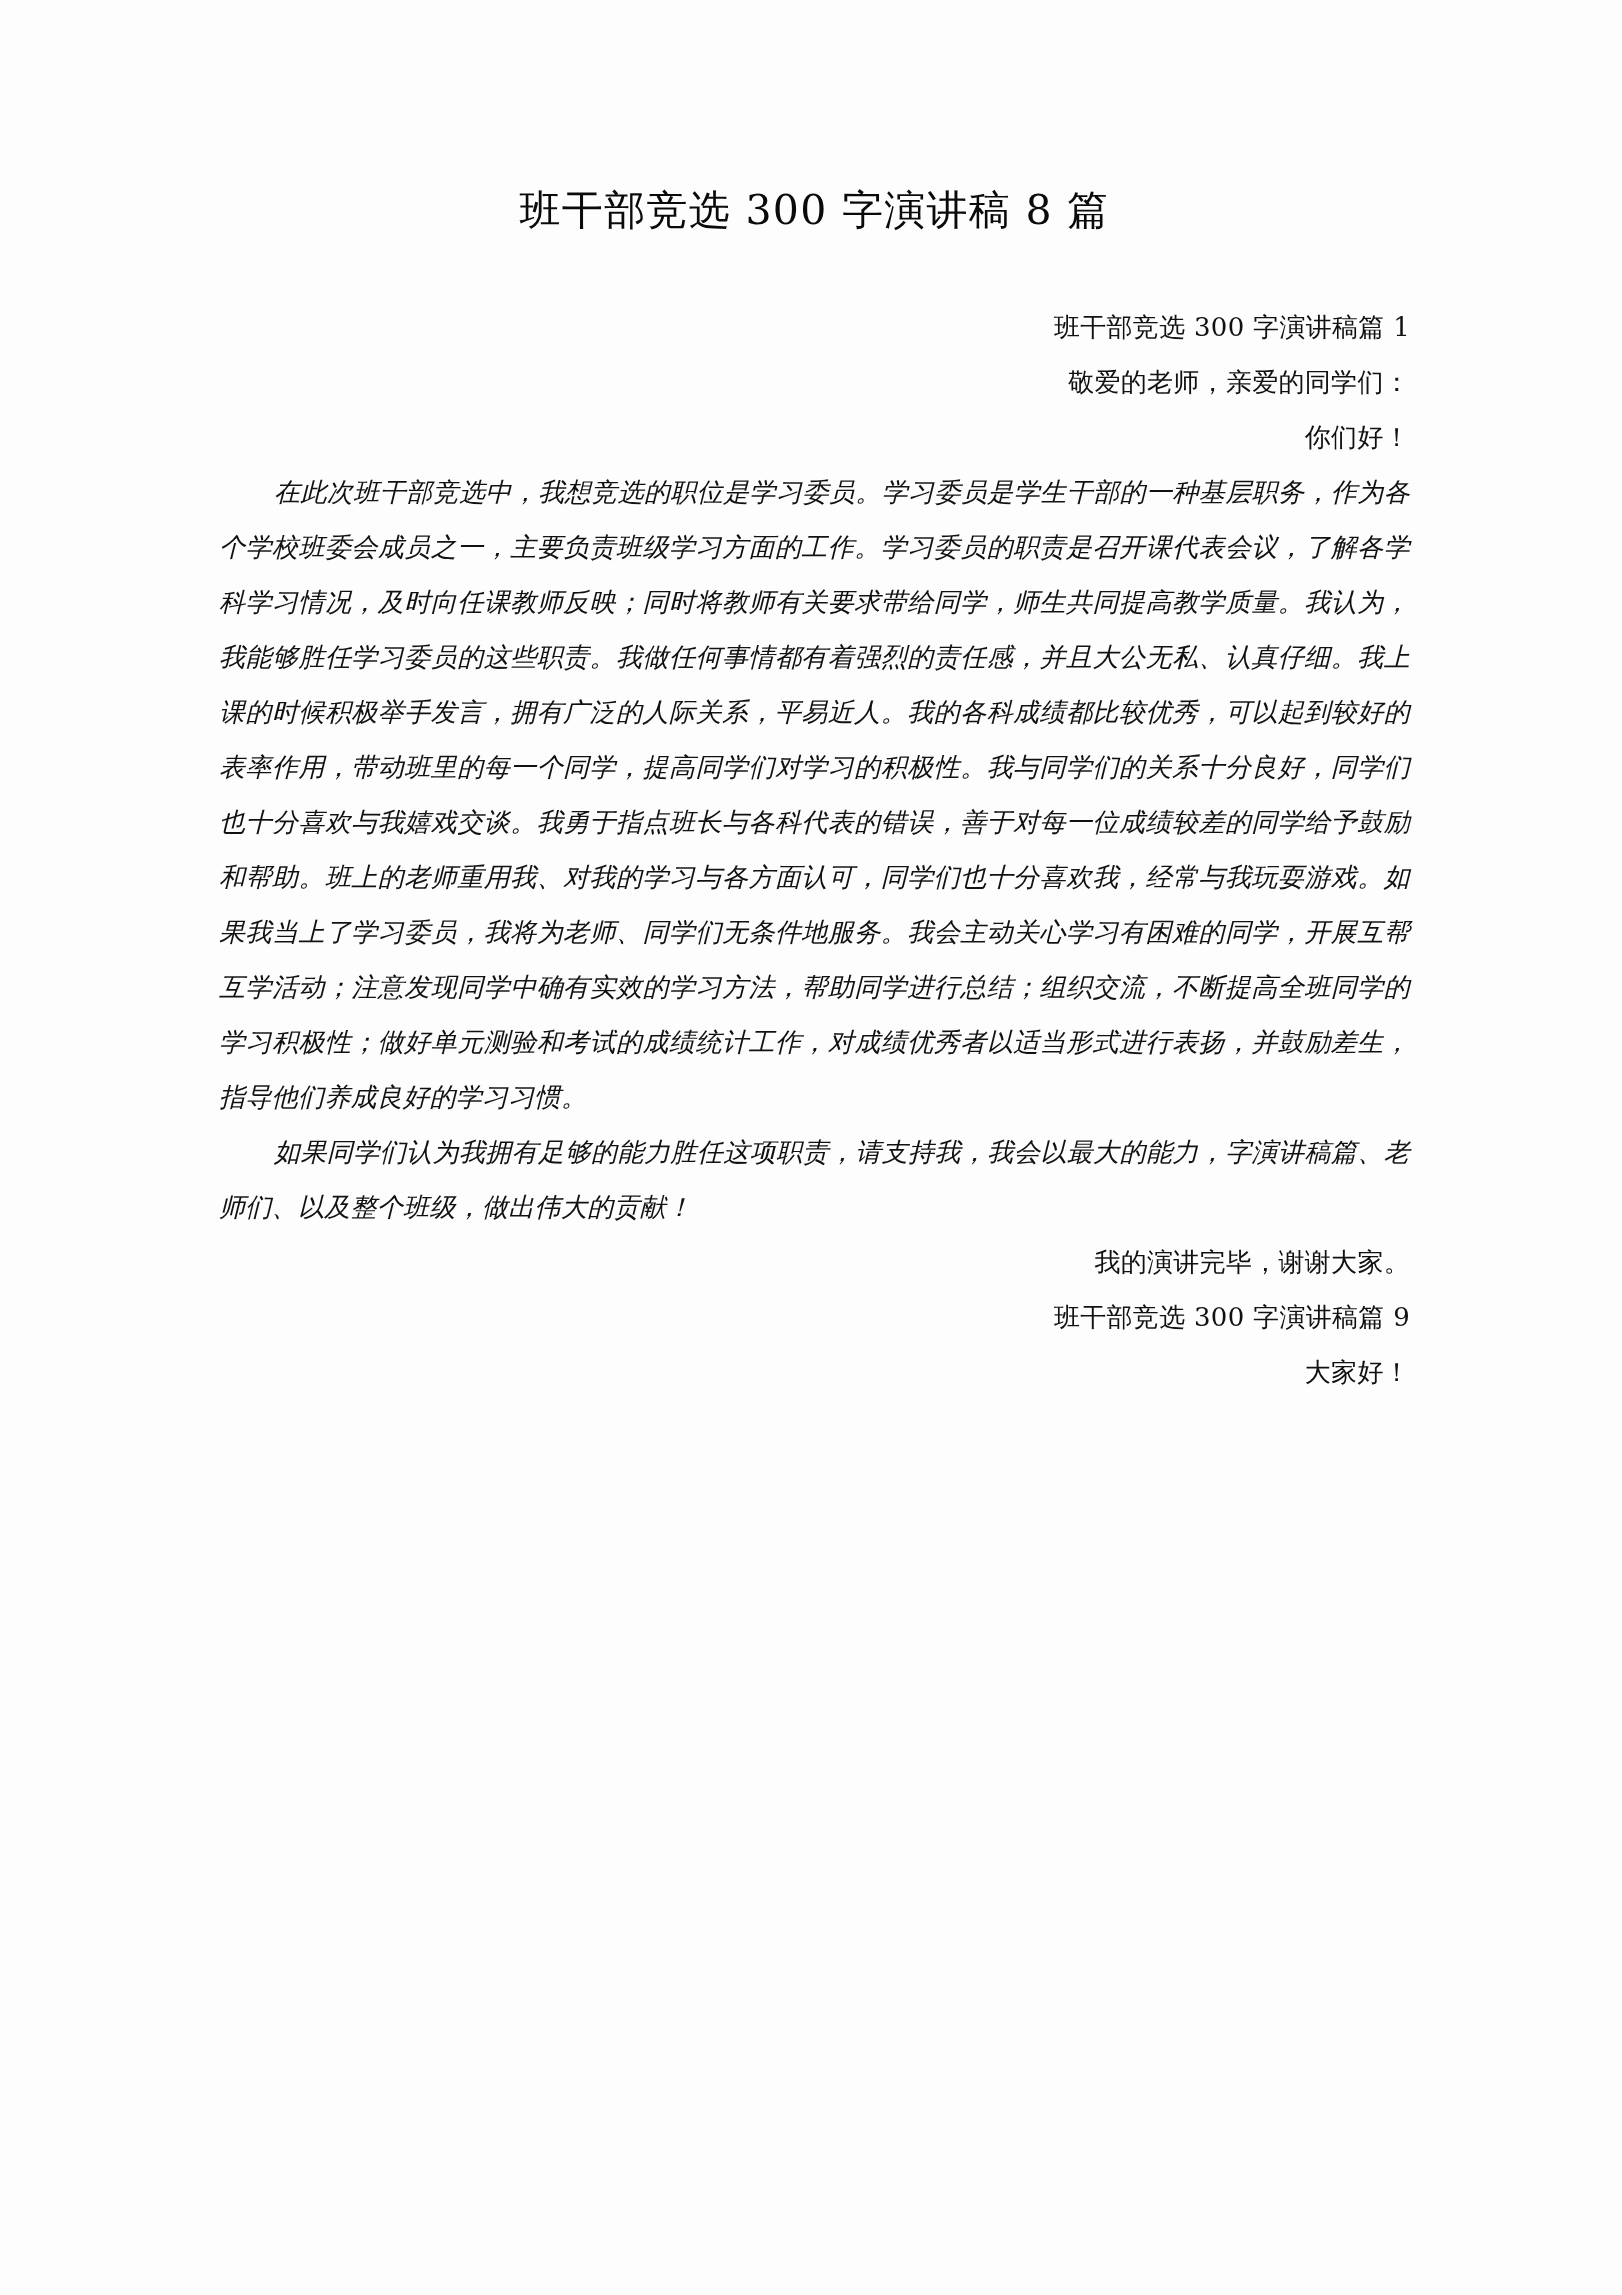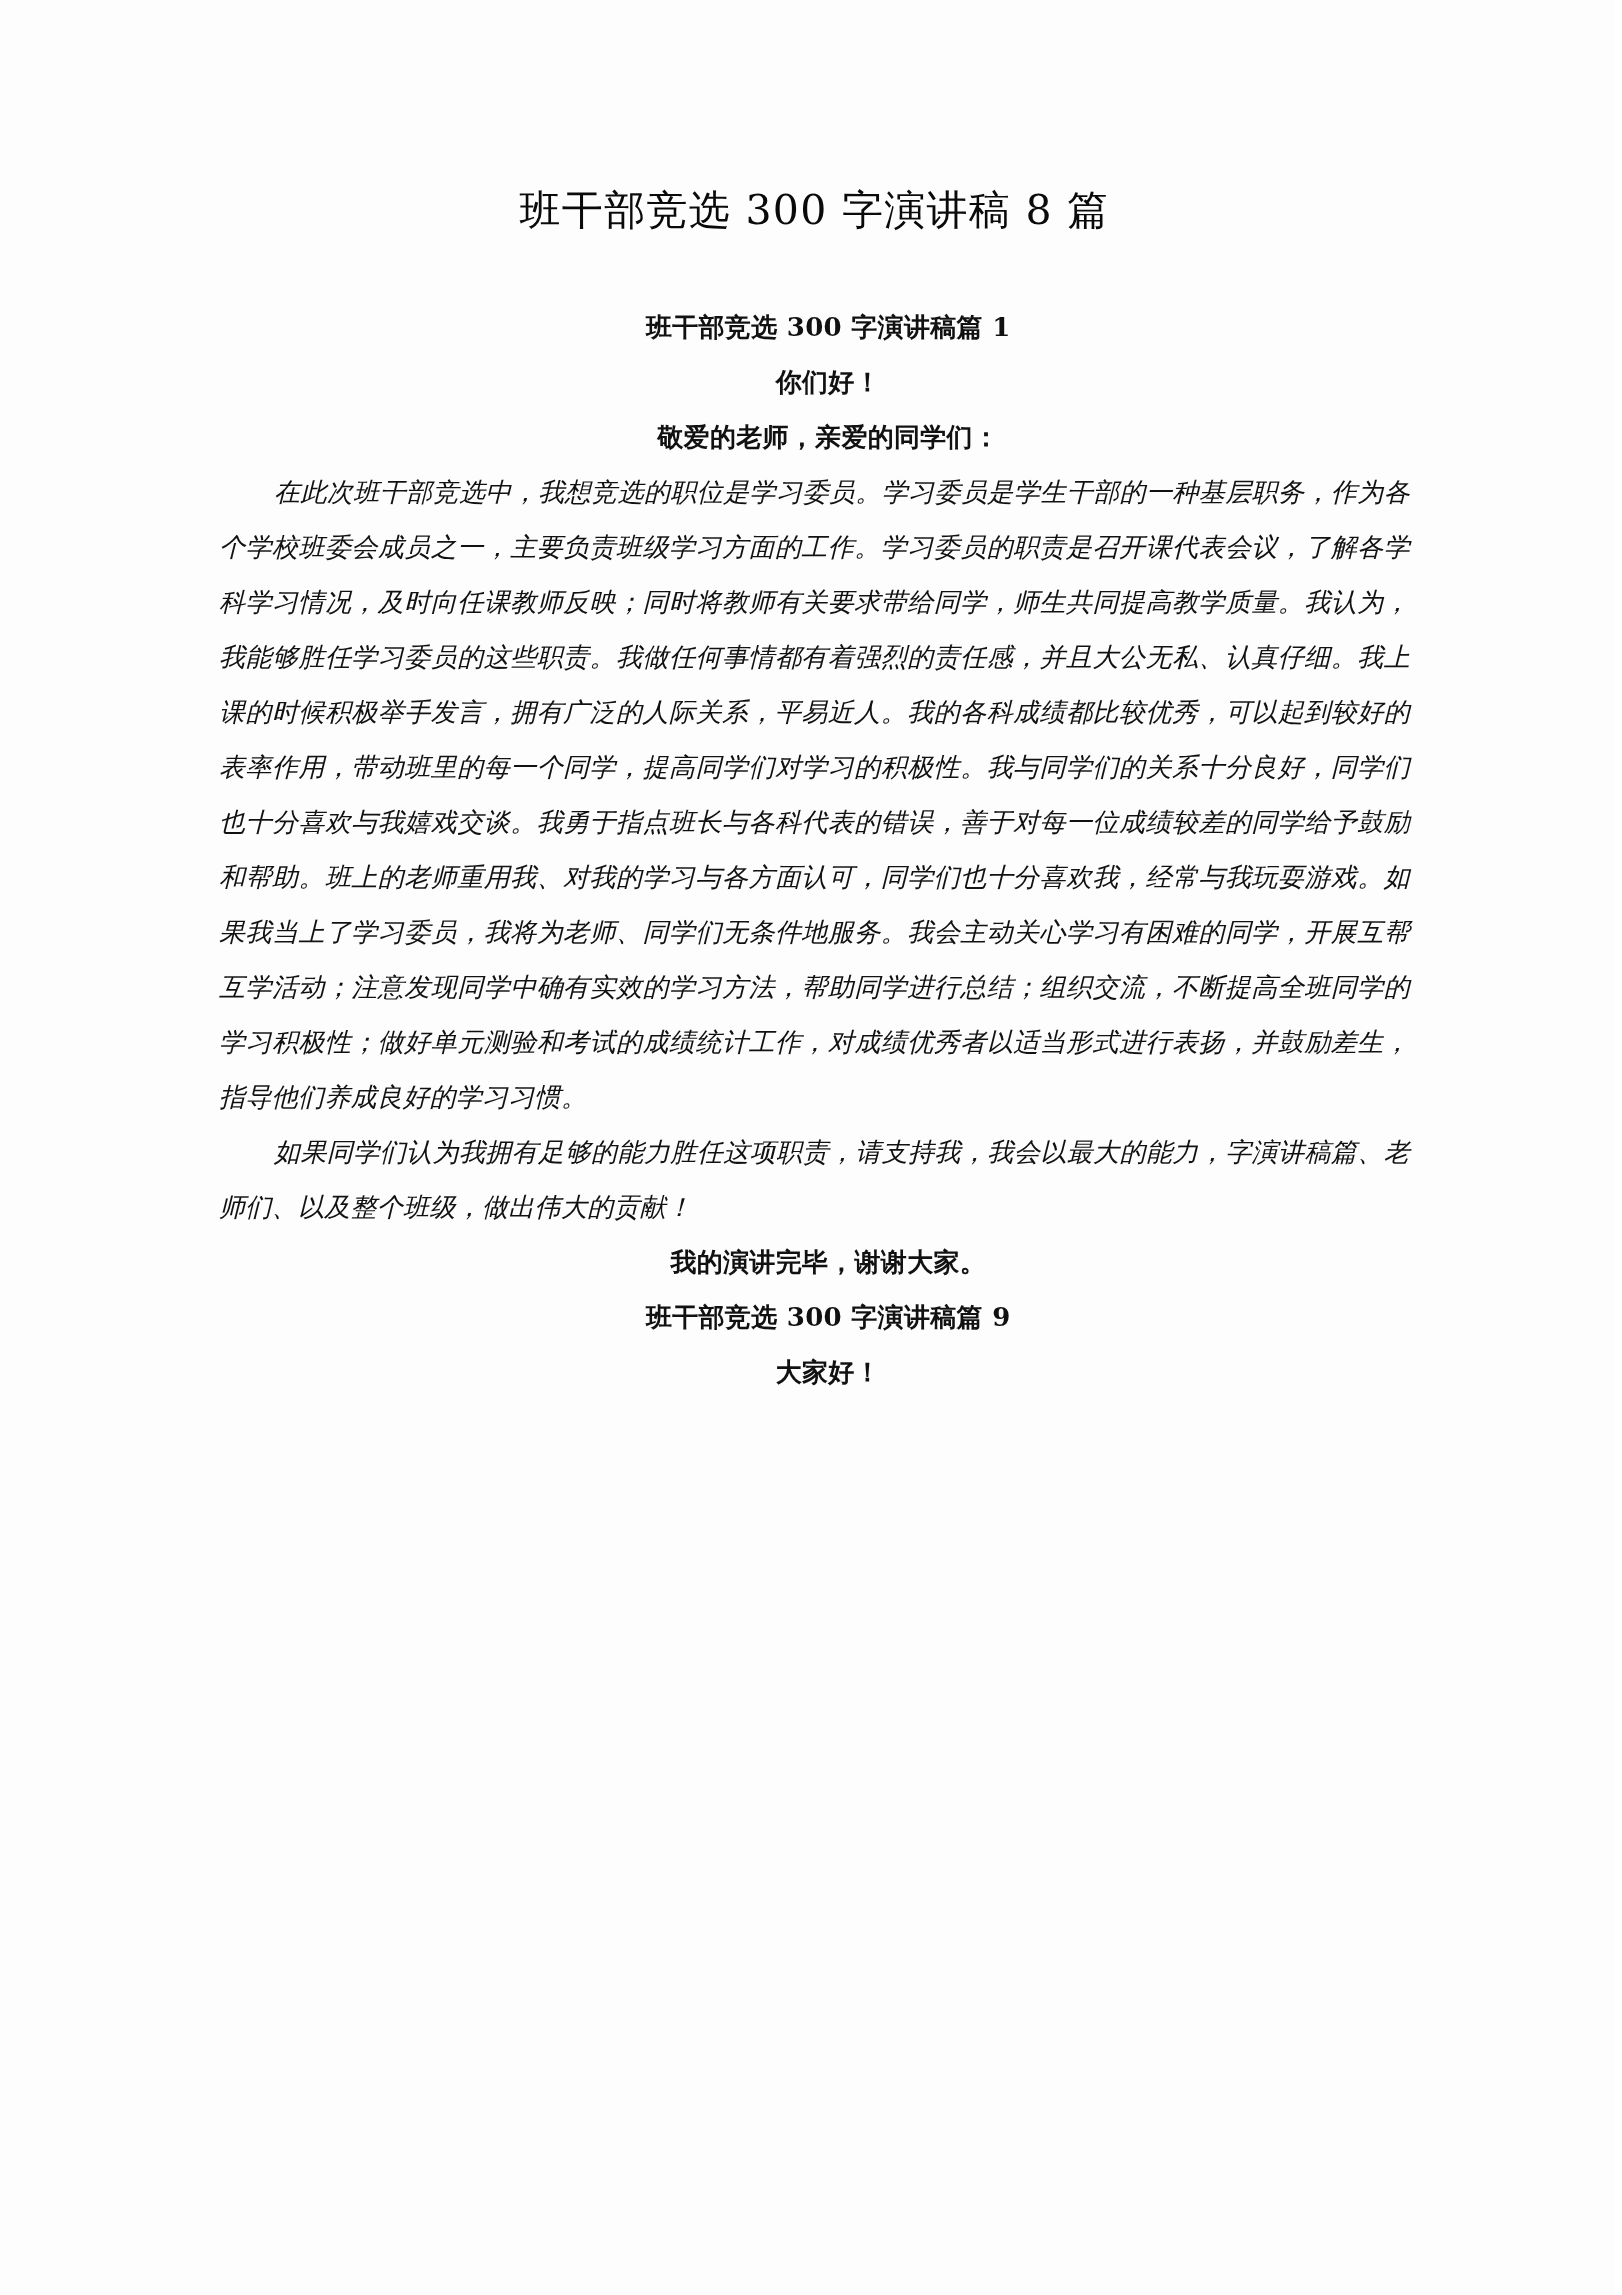--- a/index.html
+++ b/index.html
@@ -54,39 +54,38 @@
     text-justify: inter-character;
     letter-spacing: 0.3px;
     word-break: break-all;
     font-family: "DejaVu Serif", "Liberation Serif", serif;
   }
   p.indent {
     text-indent: 55px;
     font-style: italic;
   }
   p.short {
-    text-align: center;
+    text-align: right;
     padding-left: 27.5px;
     text-indent: 0;
-    font-weight: bold;
   }
   .para + .para { margin-top: 0; }
 </style>
 </head>
 <body>
 
 <div class="page">
   <div class="page-inner">
 
     <h1 class="doc-title">班干部竞选 300 字演讲稿 8 篇</h1>
 
     <div class="body-block">
       <p class="para short">班干部竞选 300 字演讲稿篇 1</p>
+      <p class="para short">敬爱的老师，亲爱的同学们：</p>
       <p class="para short">你们好！</p>
-      <p class="para short">敬爱的老师，亲爱的同学们：</p>
       <p class="para indent">在此次班干部竞选中，我想竞选的职位是学习委员。学习委员是学生干部的一种基层职务，作为各个学校班委会成员之一，主要负责班级学习方面的工作。学习委员的职责是召开课代表会议，了解各学科学习情况，及时向任课教师反映；同时将教师有关要求带给同学，师生共同提高教学质量。我认为，我能够胜任学习委员的这些职责。我做任何事情都有着强烈的责任感，并且大公无私、认真仔细。我上课的时候积极举手发言，拥有广泛的人际关系，平易近人。我的各科成绩都比较优秀，可以起到较好的表率作用，带动班里的每一个同学，提高同学们对学习的积极性。我与同学们的关系十分良好，同学们也十分喜欢与我嬉戏交谈。我勇于指点班长与各科代表的错误，善于对每一位成绩较差的同学给予鼓励和帮助。班上的老师重用我、对我的学习与各方面认可，同学们也十分喜欢我，经常与我玩耍游戏。如果我当上了学习委员，我将为老师、同学们无条件地服务。我会主动关心学习有困难的同学，开展互帮互学活动；注意发现同学中确有实效的学习方法，帮助同学进行总结；组织交流，不断提高全班同学的学习积极性；做好单元测验和考试的成绩统计工作，对成绩优秀者以适当形式进行表扬，并鼓励差生，指导他们养成良好的学习习惯。</p>
       <p class="para indent">如果同学们认为我拥有足够的能力胜任这项职责，请支持我，我会以最大的能力，字演讲稿篇、老师们、以及整个班级，做出伟大的贡献！</p>
       <p class="para short">我的演讲完毕，谢谢大家。</p>
       <p class="para short">班干部竞选 300 字演讲稿篇 9</p>
       <p class="para short">大家好！</p>
     </div>
 
   </div>
 </div>
 

